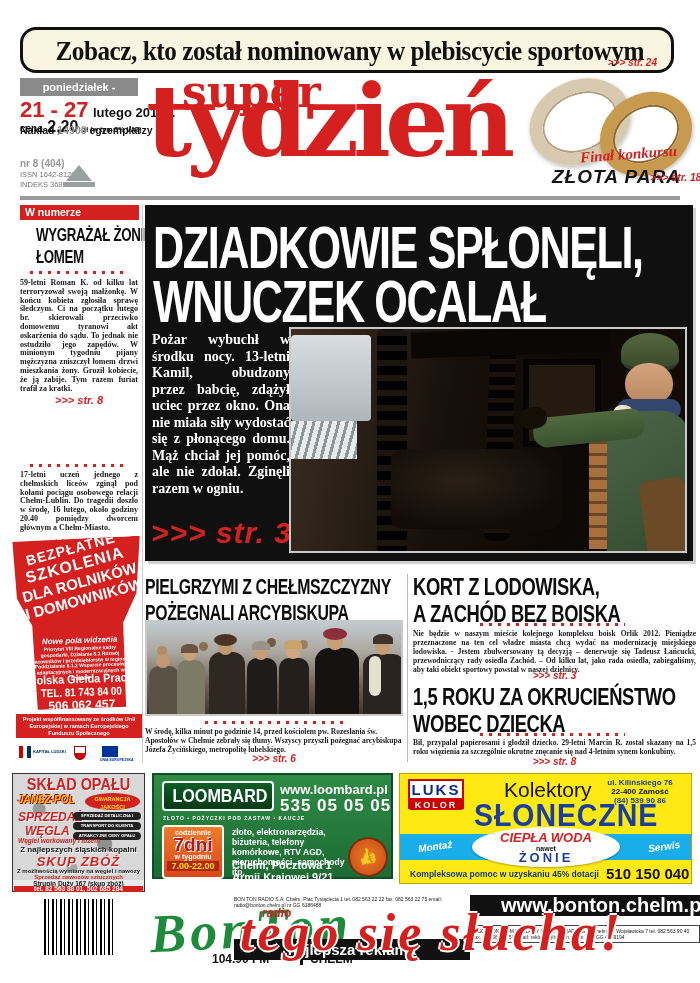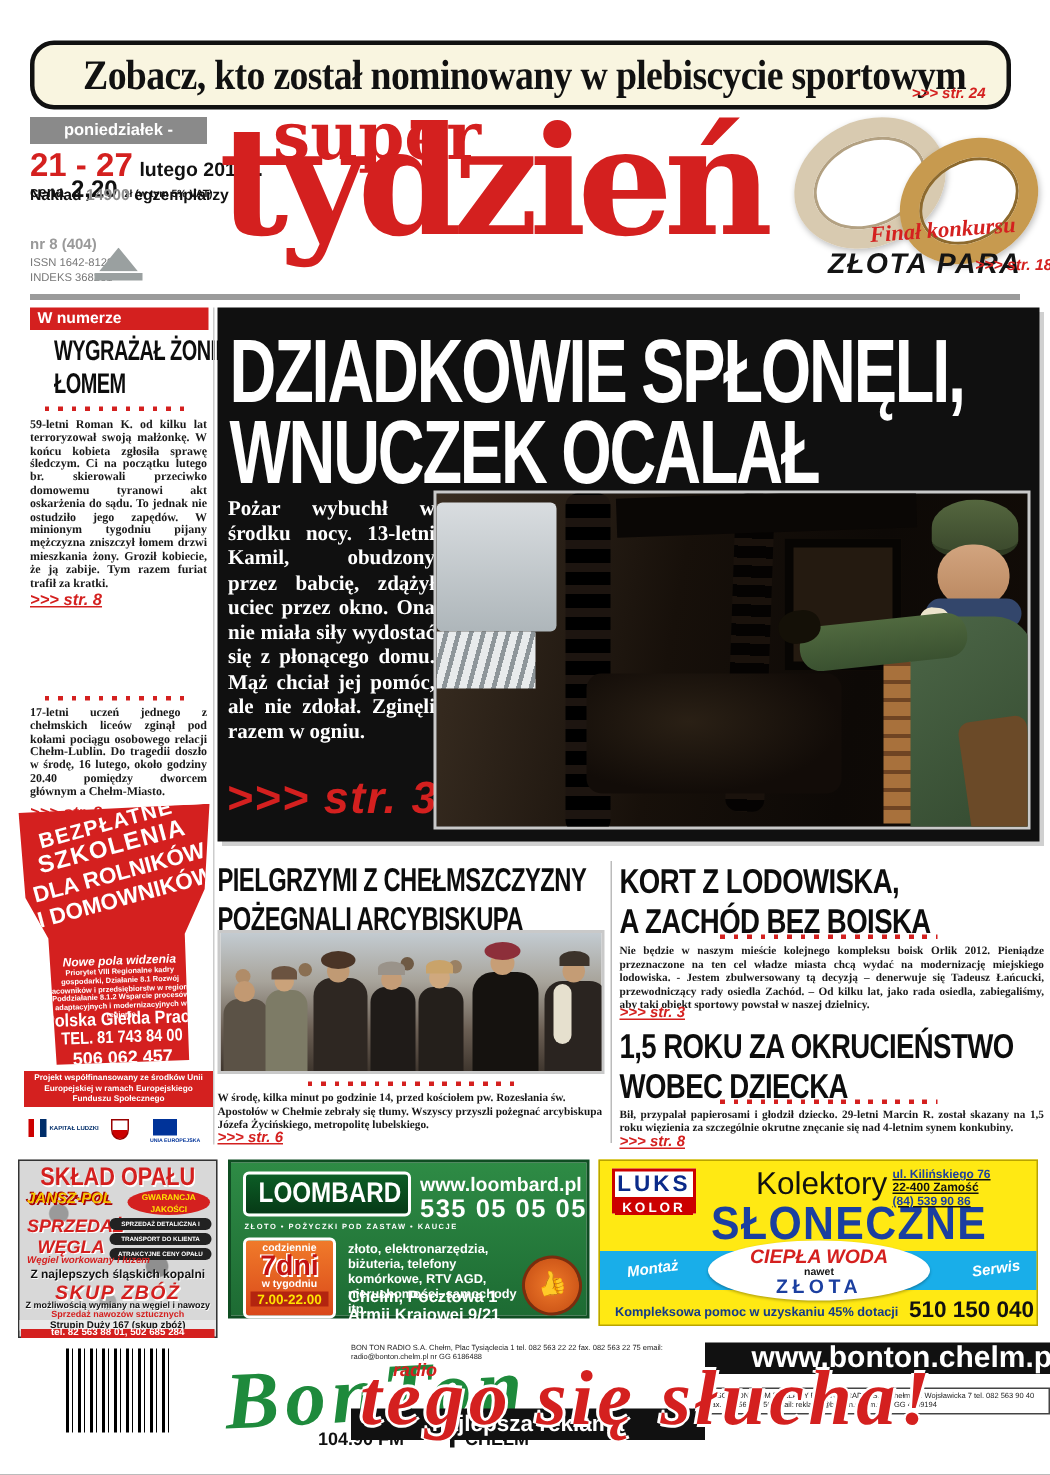--- a/index.html
+++ b/index.html
@@ -8,21 +8,21 @@
   .abs{position:absolute;}
   .b{font-weight:bold;}
   .i{font-style:italic;}
   .serif{font-family:"Liberation Serif",serif;}
   .slab{font-family:"DejaVu Serif",serif;}
   .white{color:#fff;}
   .red{color:#d4201f;}
   .nw{white-space:nowrap;}
   .cx{display:inline-block;transform-origin:0 0;}
   .ctr{text-align:center;}
-  .rt{text-align:left;text-decoration:underline;}
+  .rt{text-align:center;}
   .jst{text-align:justify;}
   .dots{height:3px;background:repeating-linear-gradient(90deg,#d4201f 0 3px,transparent 3px 9px);}
   .pref{color:#d4201f;font-weight:bold;font-style:italic;font-family:"Liberation Sans",sans-serif;}
   .hl{font-weight:bold;letter-spacing:-0.5px;color:#0d0d0d;}
   .hl-main{font-size:60px;letter-spacing:-2px;transform:scaleX(0.72);color:#fff;}
   .hl-col{font-size:19px;transform:scaleX(0.70);}
   .hl-mid{font-size:22px;transform:scaleX(0.72);}
   .hl-right{font-size:23px;transform:scaleX(0.80);}
   .body-l{font-family:"Liberation Serif",serif;font-size:8px;line-height:8.8px;font-weight:bold;color:#1a1a1a;}
   .body-r{font-family:"Liberation Serif",serif;font-size:7.5px;line-height:9px;font-weight:bold;color:#1a1a1a;}
@@ -243,21 +243,21 @@
       <div class="b nw" style="font-size:8px;color:#1b3fa0;">ul. Kilińskiego 76</div>
       <div class="b nw" style="font-size:8px;color:#111;">22-400 Zamość</div>
       <div class="b nw" style="font-size:8px;color:#1b3fa0;">(84) 539 90 86</div>
     </div>
     <div class="abs" style="left:0;top:60px;width:291px;height:26px;background:#19aee9;"></div>
     <div class="abs b i white nw" style="left:18px;top:67px;font-size:10px;transform:rotate(-8deg);">Montaż</div>
     <div class="abs b i white nw" style="left:248px;top:67px;font-size:10px;transform:rotate(-8deg);">Serwis</div>
     <div class="abs ctr" style="left:72px;top:53px;width:148px;height:40px;background:#fff;border-radius:50%;box-shadow:0 1px 2px rgba(0,0,0,.3);">
       <div class="b i red nw" style="font-size:13px;margin-top:3px;">CIEPŁA WODA</div>
       <div class="b nw" style="font-size:7px;line-height:7px;color:#111;">nawet</div>
-      <div class="b nw" style="font-size:13px;line-height:12px;color:#1b3fa0;letter-spacing:3px;">ZŁOTA</div>
+      <div class="b nw" style="font-size:13px;line-height:12px;color:#1b3fa0;letter-spacing:3px;">ŻONIE</div>
     </div>
     <div class="abs b nw" style="left:10px;top:95px;font-size:8.5px;color:#123a8a;">Kompleksowa pomoc w uzyskaniu 45% dotacji</div>
     <div class="abs b nw" style="left:206px;top:91px;font-size:15px;color:#111;">510 150 040</div>
   </div>
 
   <div class="abs" style="left:44px;top:899px;width:72px;height:56px;background:repeating-linear-gradient(90deg,#000 0 2px,#fff 2px 4px,#000 4px 5px,#fff 5px 8px);"></div>
 
   <div class="abs serif b i nw" style="left:150px;top:898px;font-size:54px;letter-spacing:4px;color:#1e8a3c;transform:rotate(-3deg);">BonTon</div>
   <div class="abs b i red nw" style="left:262px;top:906px;font-size:12px;">radio</div>
   <div class="abs b nw" style="left:212px;top:952px;font-size:12px;color:#111;">104.90 FM</div>

